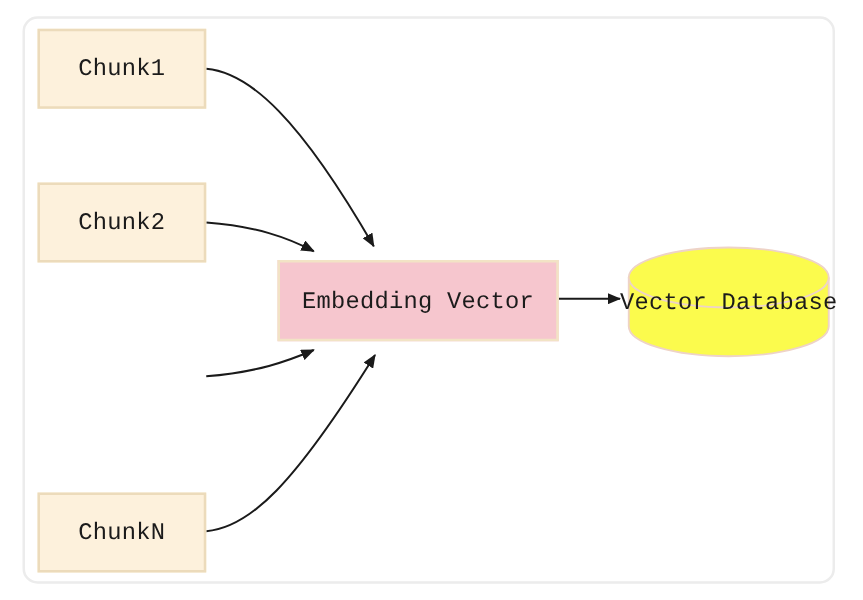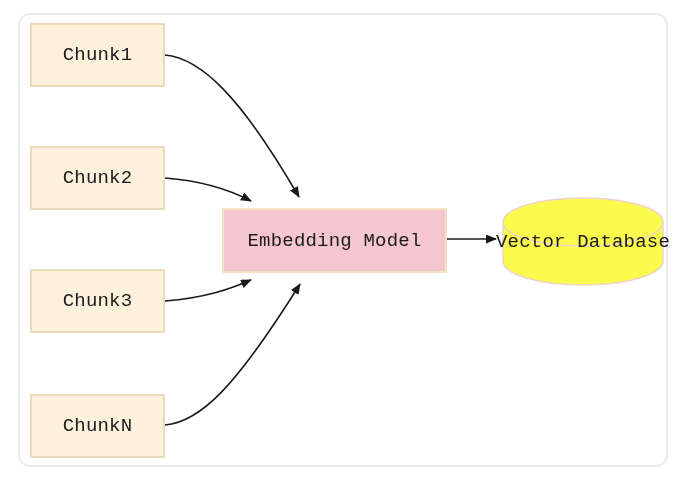--- a/index.html
+++ b/index.html
@@ -105,28 +105,25 @@
     <path class="edge-path" marker-end="url(#arrowhead)" d="M165,425 C200,422 235,388 300,284"></path>
     <path class="edge-path" marker-end="url(#arrowhead)" d="M447,239 L496,239"></path>
   </svg>
 
   <div class="node chunk-node chunk-1">
     <span>Chunk1</span>
   </div>
   <div class="node chunk-node chunk-2">
     <span>Chunk2</span>
   </div>
-  <div class="node chunk-node chunk-3">
-    <span>Chunk3</span>
-  </div>
   <div class="node chunk-node chunk-n">
     <span>ChunkN</span>
   </div>
 
   <div class="node embedding-node">
-    <span>Embedding Model</span>
+    <span>Embedding Vector</span>
   </div>
 
   <div class="node db-label">
     <span>Vector Database</span>
   </div>
 
 </div>
 
 </body></html>

